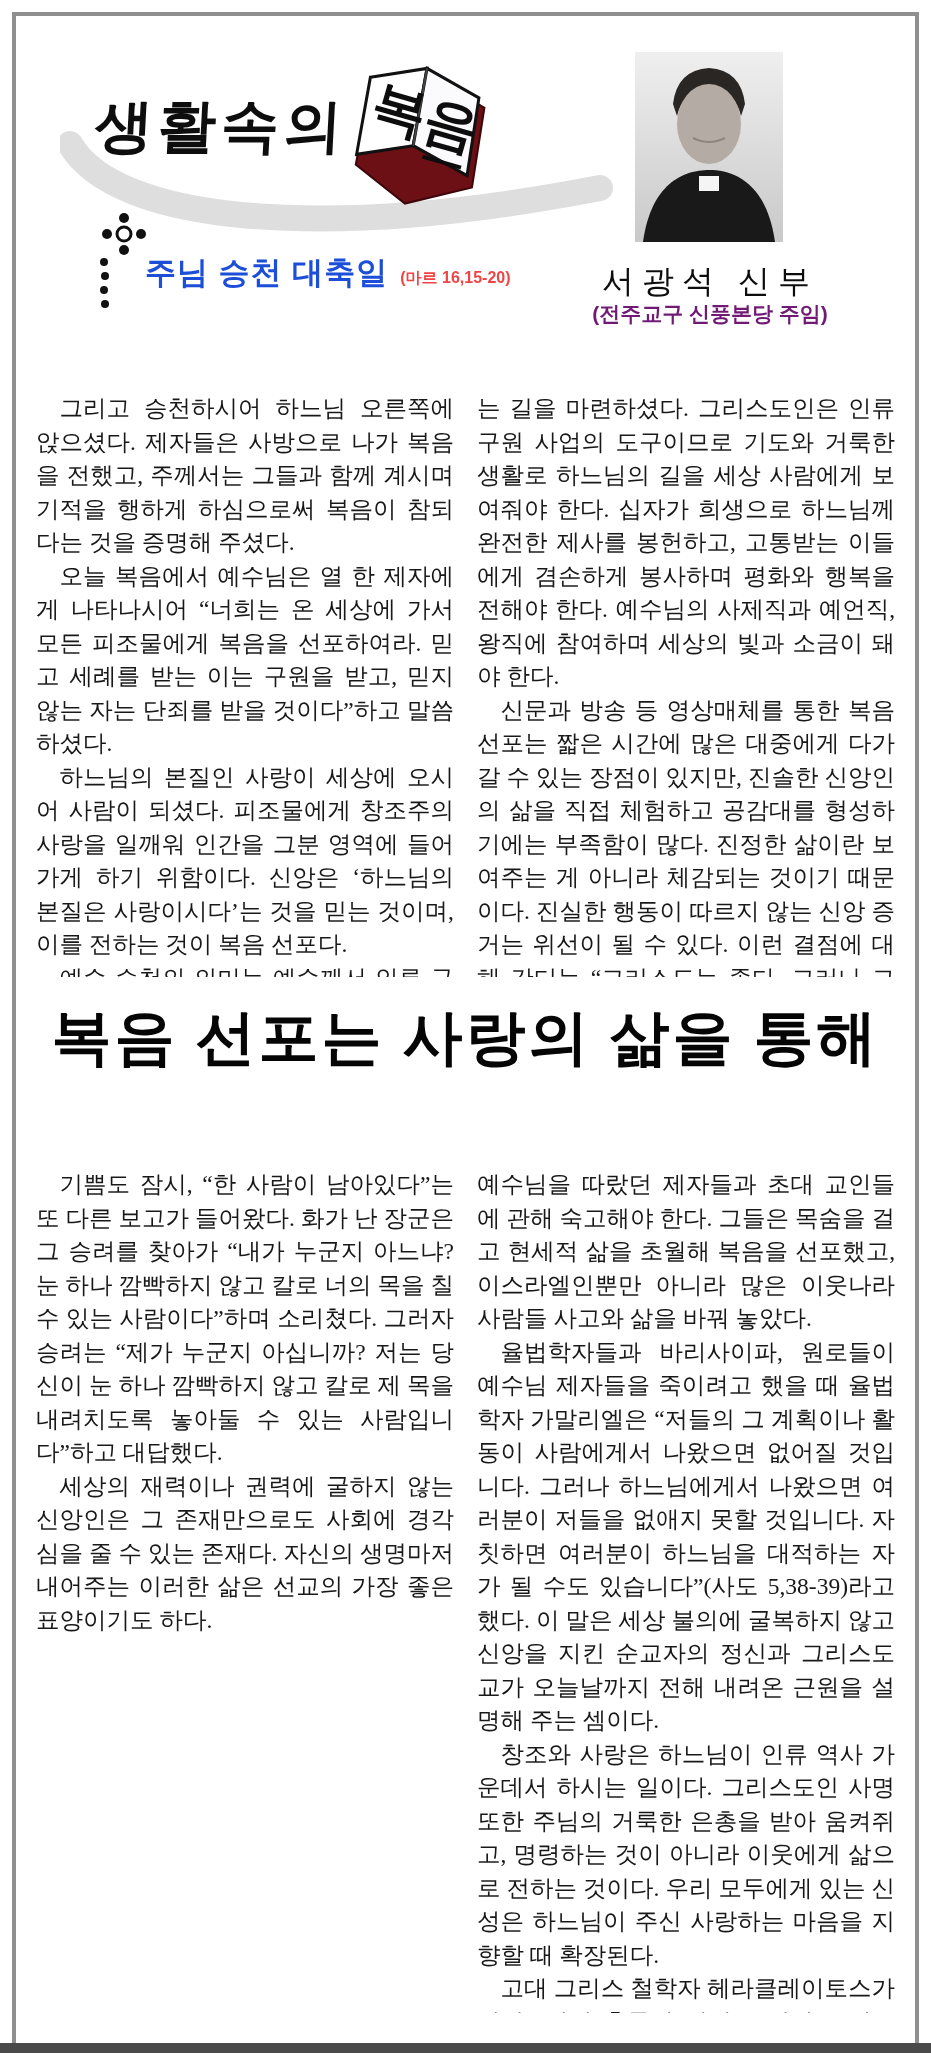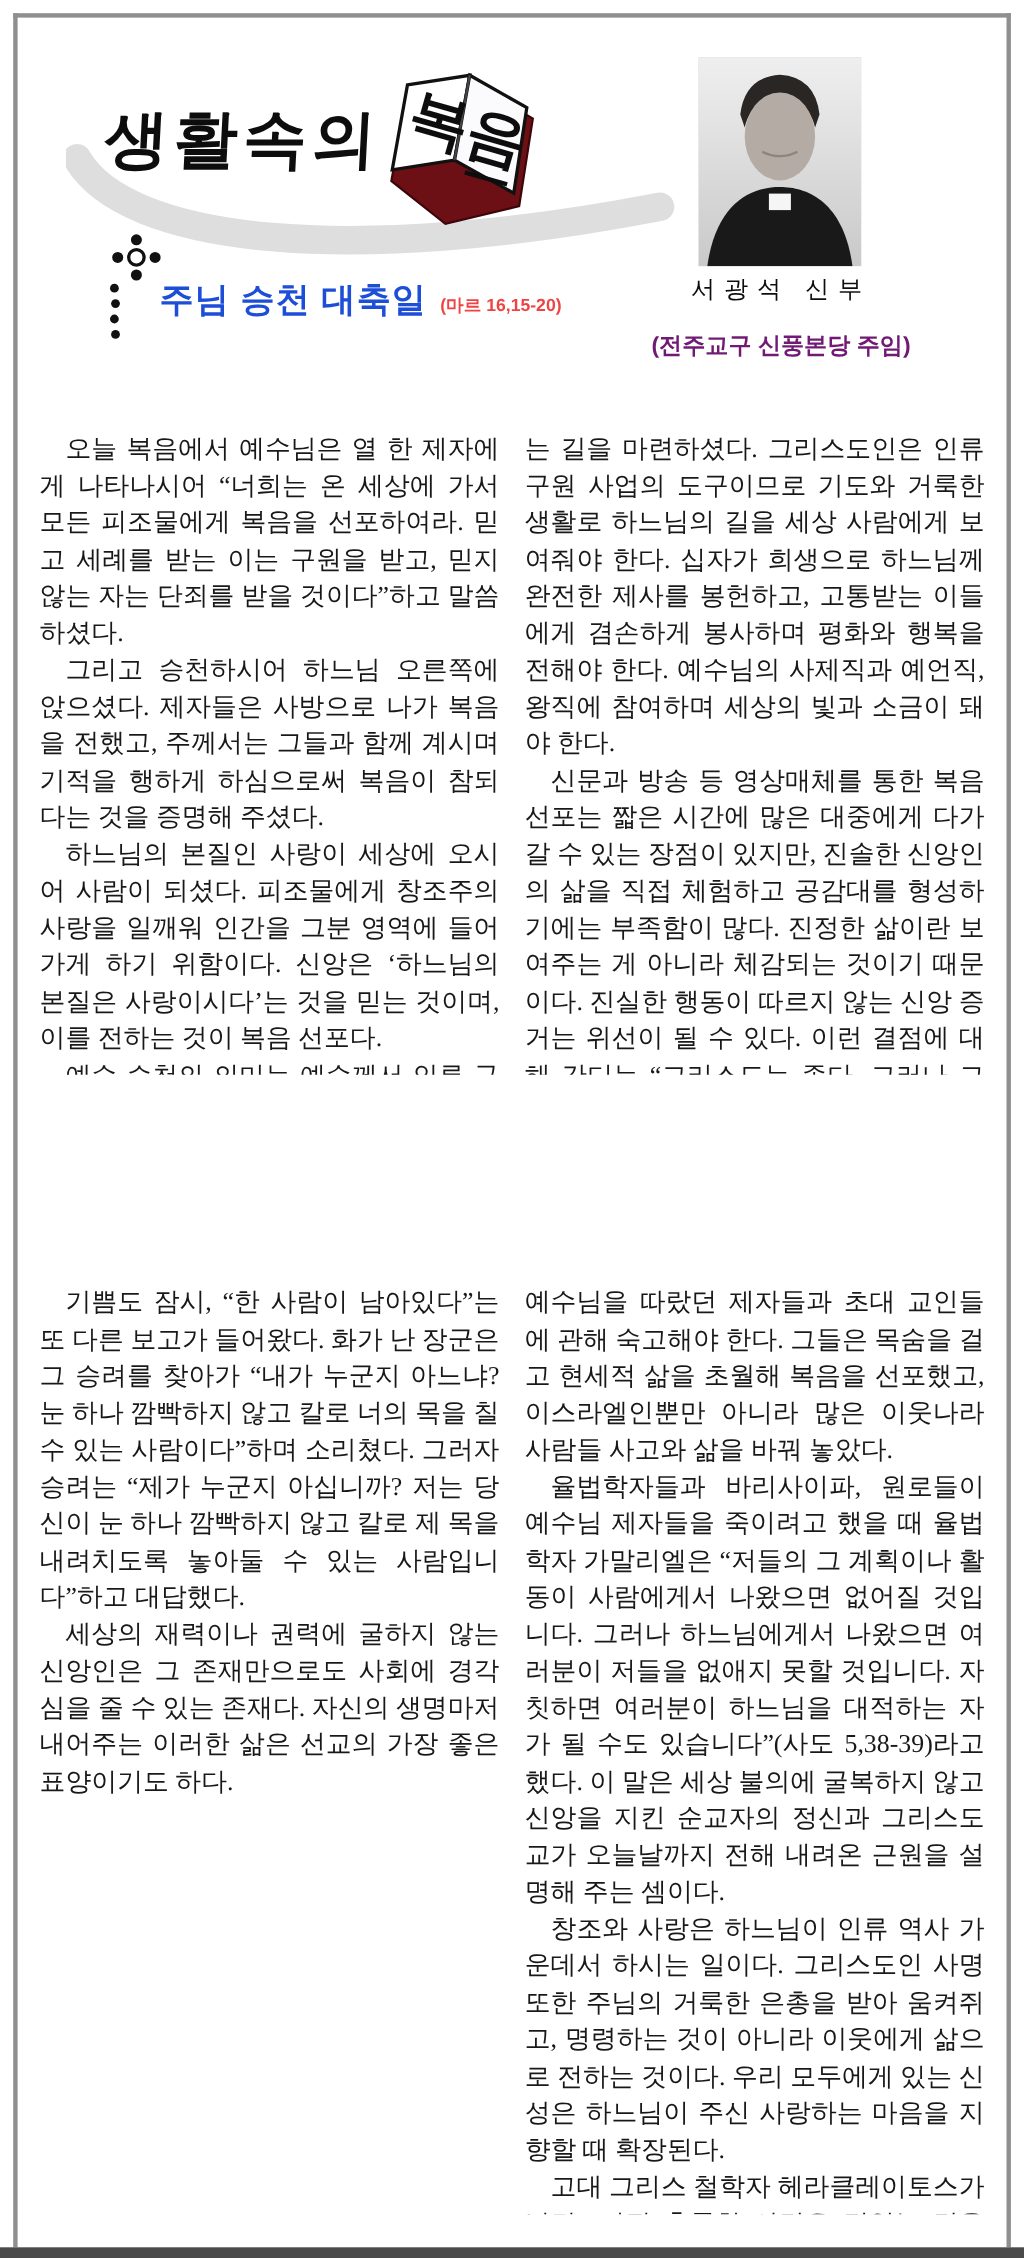--- a/index.html
+++ b/index.html
@@ -27,22 +27,22 @@
     position:absolute; left:145px; top:252px; z-index:3;
     display:flex; align-items:baseline; gap:12px;
     font-family:"Liberation Sans","DejaVu Sans",sans-serif;
   }
   .feast-title { font-size:31px; font-weight:bold; letter-spacing:1px; color:#1d4ed8; }
   .feast-ref   { font-size:16px; font-weight:bold; color:#ef4444;text-align:center; }
 
   
   .author-photo { position:absolute; left:635px; top:52px; width:148px; height:190px; background:#d9d9d9; }
   .author-name  {
-    position:absolute; left:590px; top:248px; width:240px; text-align:center;
-    font-size:22px; letter-spacing:8px; color:#0d0d0d;
+    position:absolute; left:590px; top:260px; width:240px; text-align:center;
+    font-size:32px; letter-spacing:8px; color:#0d0d0d;
   }
   .author-affil {
     position:absolute; left:560px; top:300px; width:300px; text-align:center;
     font-family:"Liberation Sans","DejaVu Sans",sans-serif;
     font-size:21px; font-weight:bold; color:#701a75;
   }
 
   
   .cols { position:absolute; left:36px; width:859px; display:flex; gap:23px; }
   .cols .col { width:418px; overflow:hidden; }
@@ -118,32 +118,33 @@
       <path d="M8,190 C16,132 48,118 74,118 C100,118 132,132 140,190 Z" fill="#191919"></path>
       <rect x="64" y="124" width="20" height="15" fill="#f5f5f5"></rect>
       <path d="M58,86 Q74,94 90,86" stroke="#8e867e" stroke-width="2" fill="none"></path>
     </svg>
     <div class="author-name">서광석 신부</div>
     <div class="author-affil">(전주교구 신풍본당 주임)</div>
   </div>
 
   <div id="body-top" class="cols">
     <div class="col">
+      <p>그리고 승천하시어 하느님 오른쪽에 앉으셨다. 제자들은 사방으로 나가 복음을 전했고, 주께서는 그들과 함께 계시며 기적을 행하게 하심으로써 복음이 참되다는 것을 증명해 주셨다.</p>
       <p>오늘 복음에서 예수님은 열 한 제자에게 나타나시어 “너희는 온 세상에 가서 모든 피조물에게 복음을 선포하여라. 믿고 세례를 받는 이는 구원을 받고, 믿지 않는 자는 단죄를 받을 것이다”하고 말씀하셨다.</p>
-      <p>그리고 승천하시어 하느님 오른쪽에 앉으셨다. 제자들은 사방으로 나가 복음을 전했고, 주께서는 그들과 함께 계시며 기적을 행하게 하심으로써 복음이 참되다는 것을 증명해 주셨다.</p>
       <p>하느님의 본질인 사랑이 세상에 오시어 사람이 되셨다. 피조물에게 창조주의 사랑을 일깨워 인간을 그분 영역에 들어가게 하기 위함이다. 신앙은 ‘하느님의 본질은 사랑이시다’는 것을 믿는 것이며, 이를 전하는 것이 복음 선포다.</p>
       <p>예수 승천의 의미는 예수께서 인류 구원사명을 완수하시고 인간으로서 하느님 영광에</p>
     </div>
     <div class="col">
       <p class="noindent">는 길을 마련하셨다. 그리스도인은 인류 구원 사업의 도구이므로 기도와 거룩한 생활로 하느님의 길을 세상 사람에게 보여줘야 한다. 십자가 희생으로 하느님께 완전한 제사를 봉헌하고, 고통받는 이들에게 겸손하게 봉사하며 평화와 행복을 전해야 한다. 예수님의 사제직과 예언직, 왕직에 참여하며 세상의 빛과 소금이 돼야 한다.</p>
       <p>신문과 방송 등 영상매체를 통한 복음선포는 짧은 시간에 많은 대중에게 다가갈 수 있는 장점이 있지만, 진솔한 신앙인의 삶을 직접 체험하고 공감대를 형성하기에는 부족함이 많다. 진정한 삶이란 보여주는 게 아니라 체감되는 것이기 때문이다. 진실한 행동이 따르지 않는 신앙 증거는 위선이 될 수 있다. 이런 결점에 대해 간디는 “그리스도는 좋다. 그러나 그리스도인은 싫다”고 지적하기도 했다.</p>
 
     </div>
   </div>
 
+  <div class="headline">복음 선포는 사랑의 삶을 통해</div>
 
   <div id="body-bottom" class="cols">
     <div class="col">
       <p>기쁨도 잠시, “한 사람이 남아있다”는 또 다른 보고가 들어왔다. 화가 난 장군은 그 승려를 찾아가 “내가 누군지 아느냐? 눈 하나 깜빡하지 않고 칼로 너의 목을 칠 수 있는 사람이다”하며 소리쳤다. 그러자 승려는 “제가 누군지 아십니까? 저는 당신이 눈 하나 깜빡하지 않고 칼로 제 목을 내려치도록 놓아둘 수 있는 사람입니다”하고 대답했다.</p>
       <p>세상의 재력이나 권력에 굴하지 않는 신앙인은 그 존재만으로도 사회에 경각심을 줄 수 있는 존재다. 자신의 생명마저 내어주는 이러한 삶은 선교의 가장 좋은 표양이기도 하다.</p>
 
     </div>
     <div class="col">
       <p class="noindent">예수님을 따랐던 제자들과 초대 교인들에 관해 숙고해야 한다. 그들은 목숨을 걸고 현세적 삶을 초월해 복음을 선포했고, 이스라엘인뿐만 아니라 많은 이웃나라 사람들 사고와 삶을 바꿔 놓았다.</p>
       <p>율법학자들과 바리사이파, 원로들이 예수님 제자들을 죽이려고 했을 때 율법학자 가말리엘은 “저들의 그 계획이나 활동이 사람에게서 나왔으면 없어질 것입니다. 그러나 하느님에게서 나왔으면 여러분이 저들을 없애지 못할 것입니다. 자칫하면 여러분이 하느님을 대적하는 자가 될 수도 있습니다”(사도 5,38-39)라고 했다. 이 말은 세상 불의에 굴복하지 않고 신앙을 지킨 순교자의 정신과 그리스도교가 오늘날까지 전해 내려온 근원을 설명해 주는 셈이다.</p>

